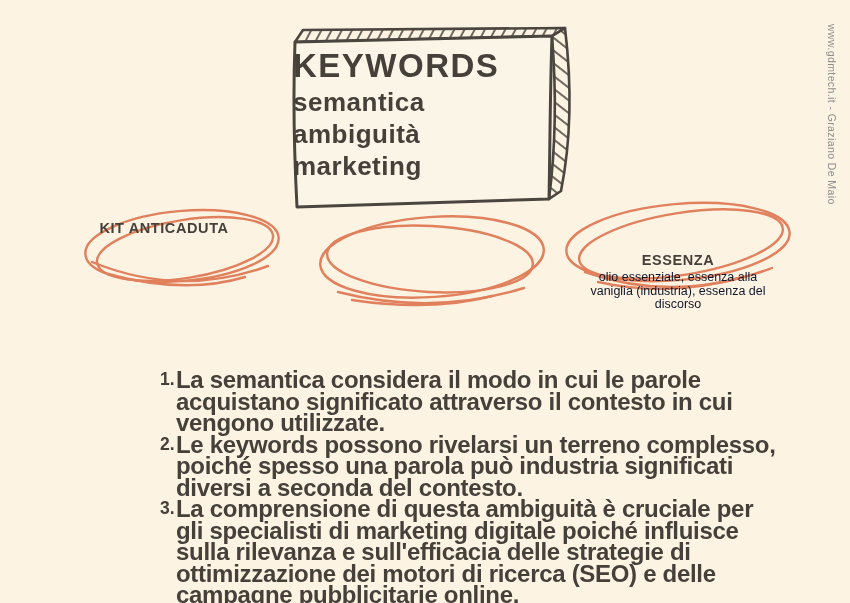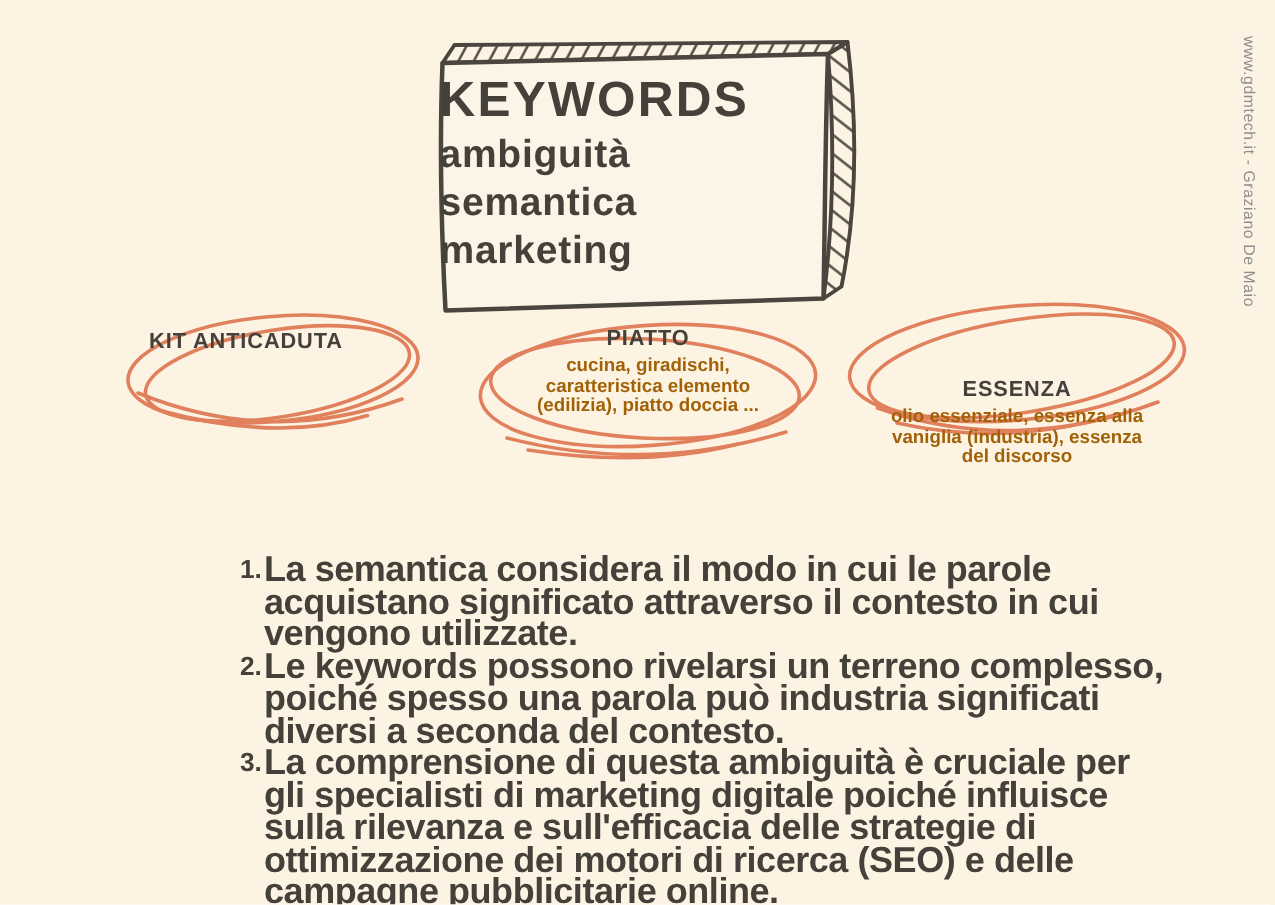--- a/index.html
+++ b/index.html
@@ -43,22 +43,21 @@
   .bubble-title {
     font-size: 14.5px;
     font-weight: 700;
     letter-spacing: 0.6px;
     color: #45413A;
   }
   .bubble-desc {
     margin: 3px auto 0 auto;
     font-size: 12.5px;
     line-height: 13.5px;
-    color: #a16207;
-    font-weight: bold;
+    color: #0f172a;
   }
   .bubble1 { left: 64px;  top: 220px; width: 200px; }
   .bubble1 .bubble-desc { width: 196px; font-size: 13px; }
   .bubble2 { left: 337px; top: 218px; width: 190px; }
   .bubble2 .bubble-desc { width: 174px; }
   .bubble3 { left: 582px; top: 206px; width: 192px; margin-top: 46px; }
   .bubble3 .bubble-desc { width: 180px; }
   .notes {
     position: absolute;
     left: 160px; top: 369px;
@@ -130,31 +129,27 @@
         <ellipse cx="678" cy="242" rx="112" ry="38" transform="rotate(-5 678 242)"></ellipse>
         <ellipse cx="681" cy="244" rx="103" ry="31" transform="rotate(-9 681 244)"></ellipse>
         <path d="M 585 272 Q 676 304 772 268"></path>
         <path d="M 598 282 Q 670 298 742 277"></path>
       </g>
     </g>
   </svg>
 
   <div class="board-text">
     <div class="board-title">KEYWORDS</div>
+    <span class="board-line">semantica</span>
     <span class="board-line">ambiguità</span>
-    <span class="board-line">semantica</span>
     <span class="board-line">marketing</span>
   </div>
 
   <div class="bubble-text bubble1">
     <div class="bubble-title">KIT ANTICADUTA</div>
-  </div>
-  <div class="bubble-text bubble2">
-    <div class="bubble-title">PIATTO</div>
-    <div class="bubble-desc">cucina, giradischi, caratteristica elemento (edilizia), piatto doccia ...</div>
   </div>
   <div class="bubble-text bubble3">
     <div class="bubble-title">ESSENZA</div>
     <div class="bubble-desc">olio essenziale, essenza alla vaniglia (industria), essenza del discorso</div>
   </div>
 
   <div class="notes">
     <div class="note-item">
       <span class="note-number">1.</span>
       <span class="note-text">La semantica considera il modo in cui le parole acquistano significato attraverso il contesto in cui vengono utilizzate.</span>

